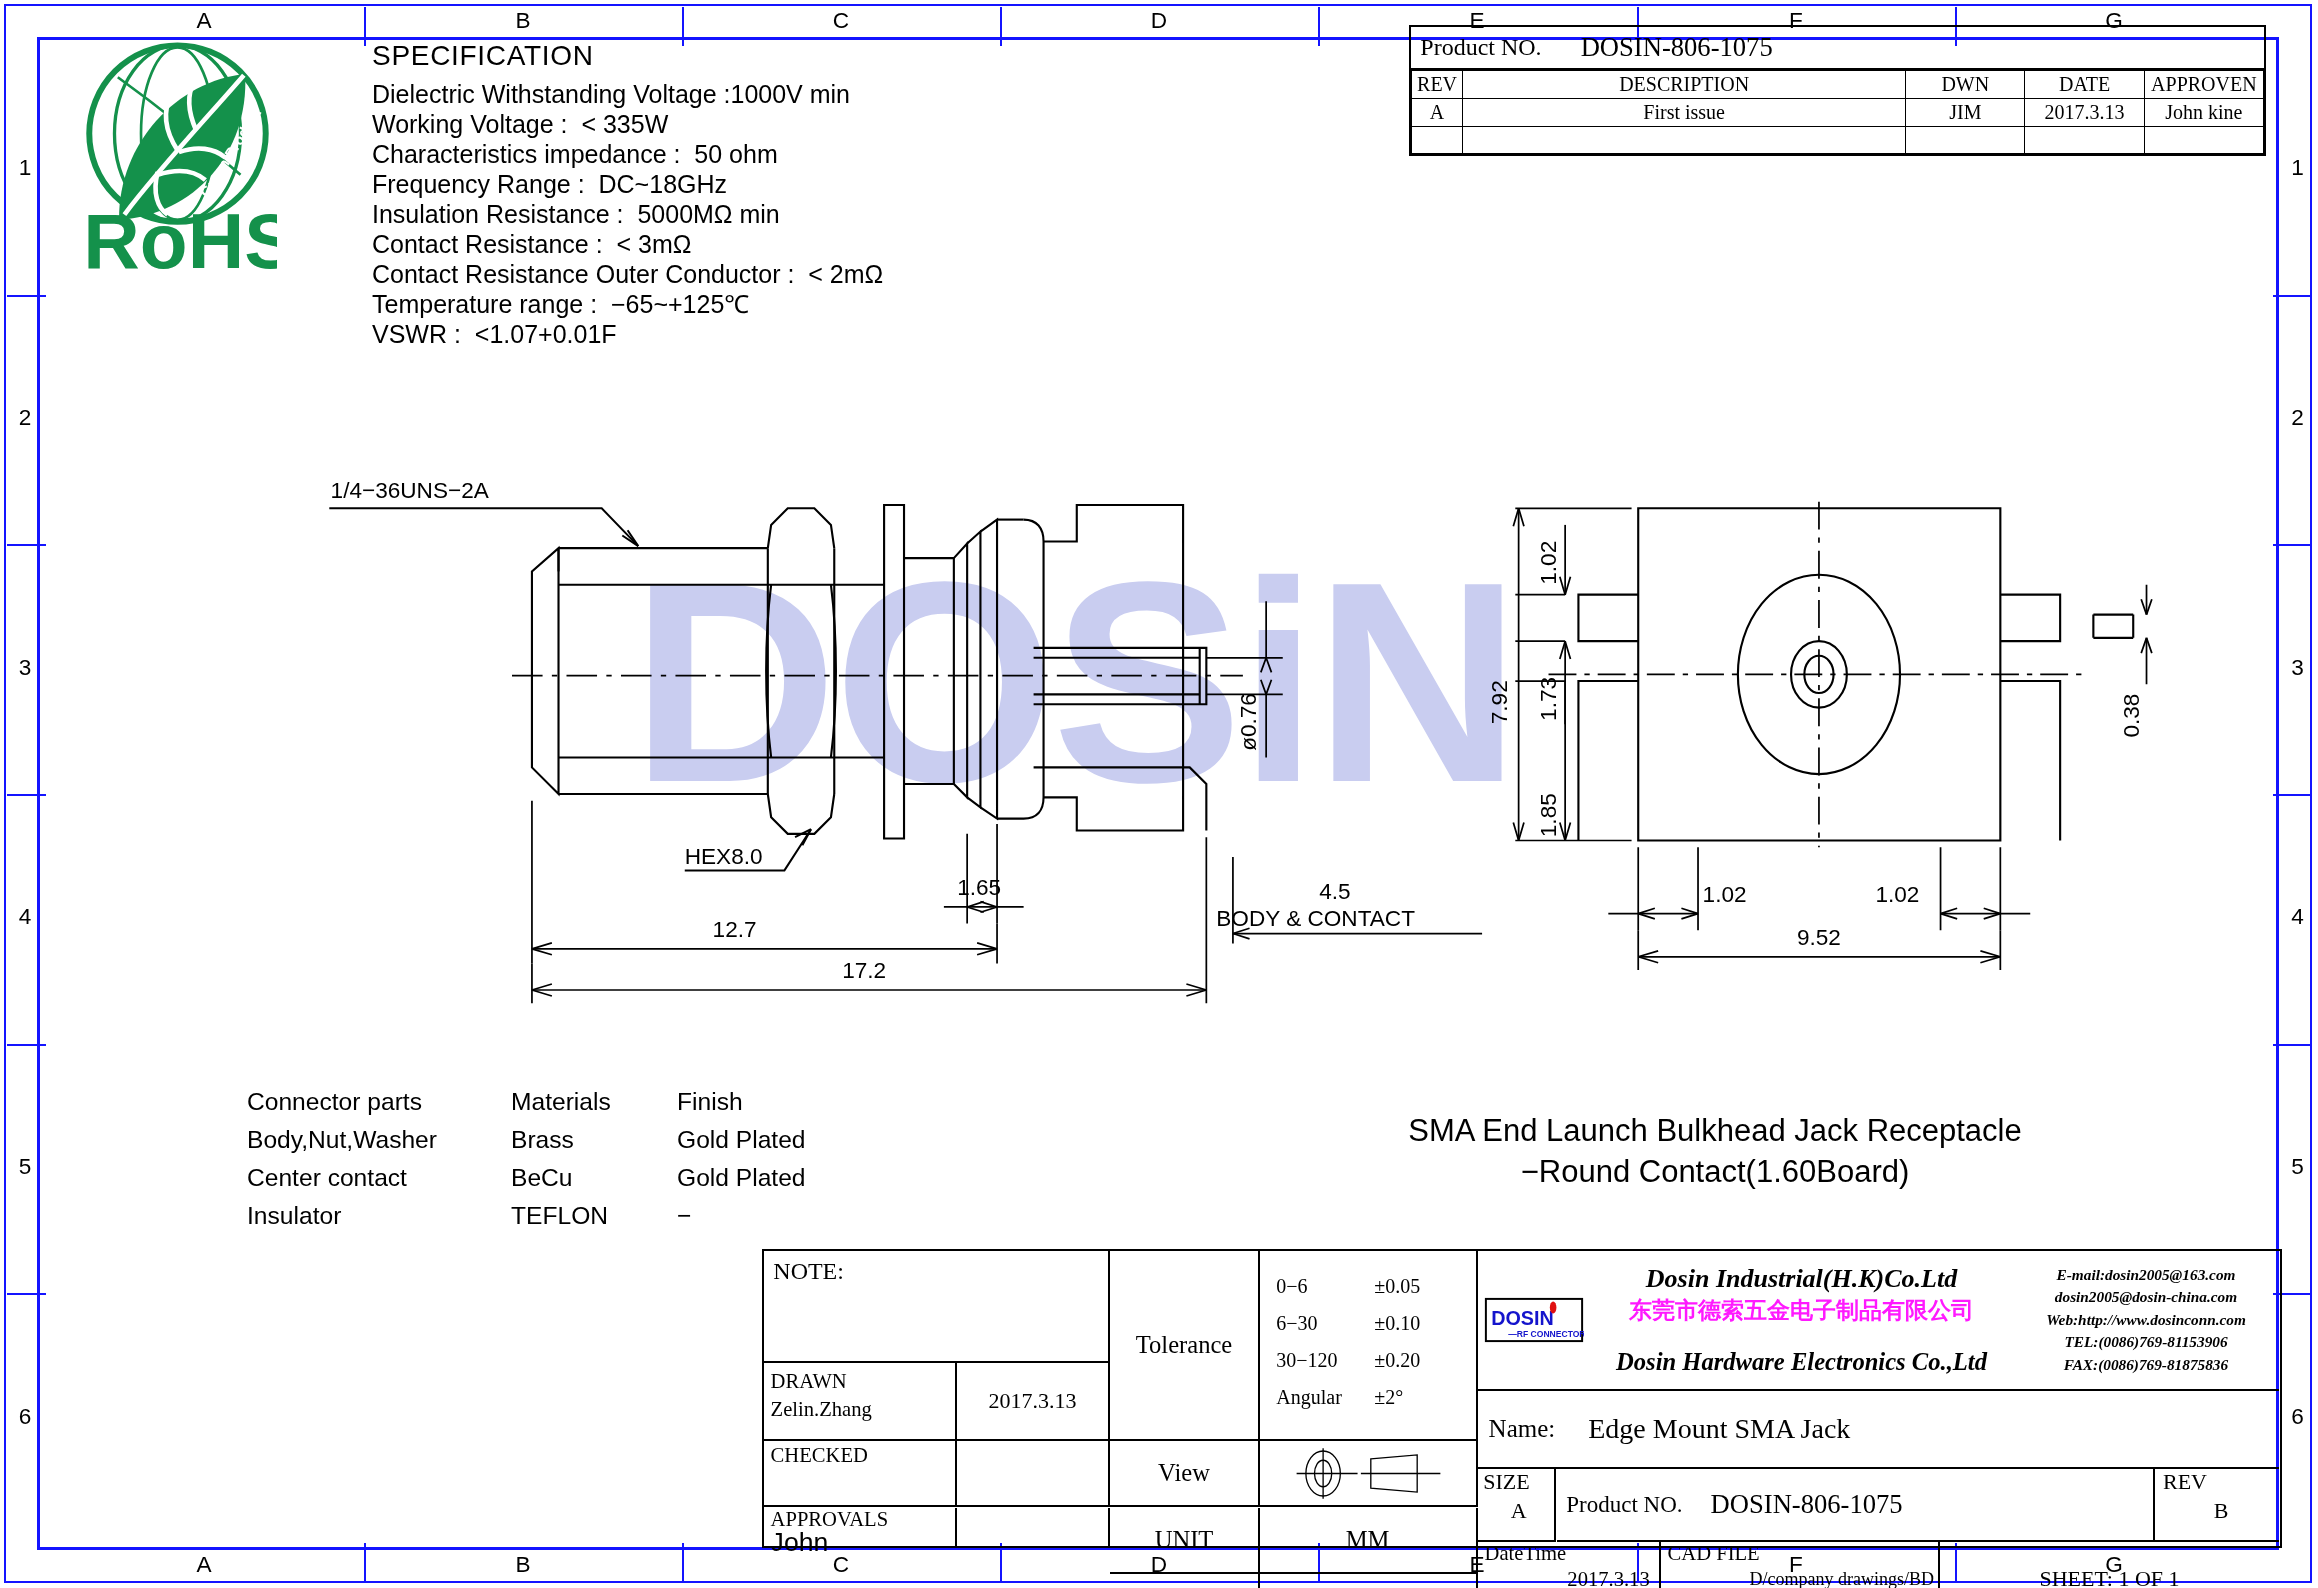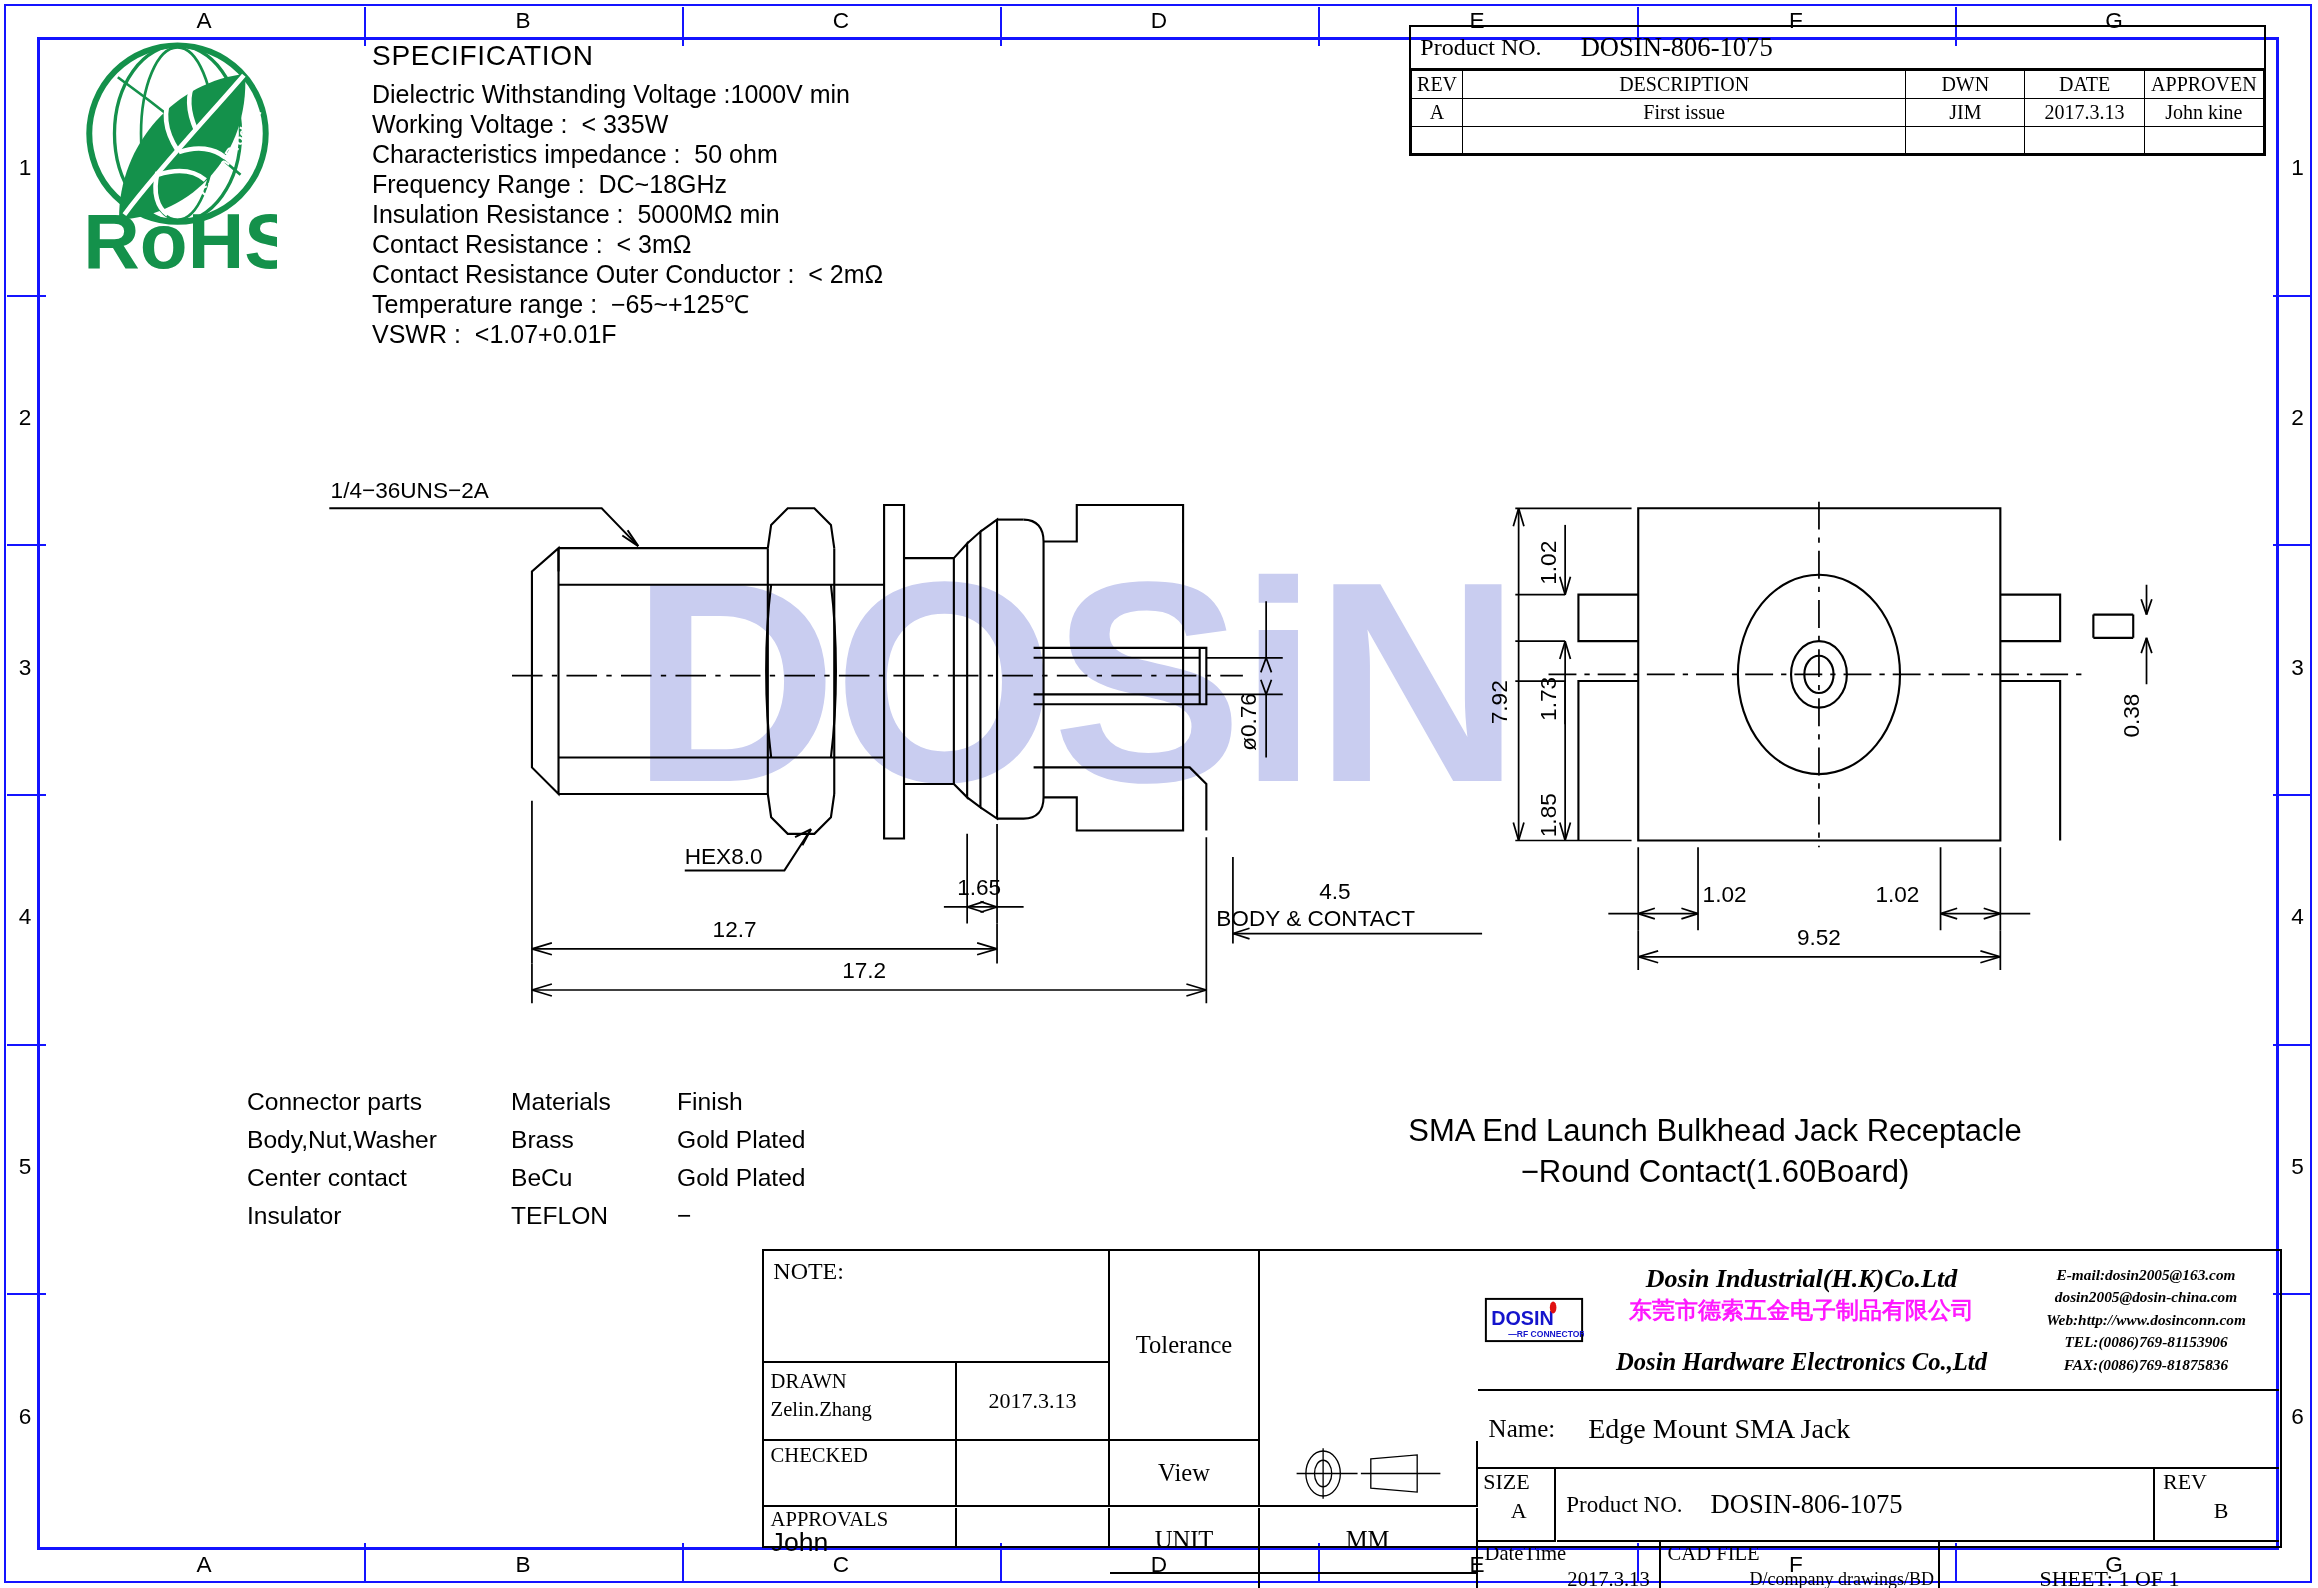--- a/index.html
+++ b/index.html
@@ -384,20 +384,40 @@
   </div>
   <div class="cell bb br" style="left:193px;top:190px;width:153px;height:66px"></div>
 
   <div class="cell br" style="left:0;top:257px;width:193px;height:40px;padding:0 0 0 6.6px;font-size:20.6px">
     <div>APPROVALS</div>
     <div style="font-family:'Liberation Sans',sans-serif;font-size:26.6px;margin-top:-4px">John</div>
   </div>
   <div class="cell br" style="left:193px;top:257px;width:153px;height:40px"></div>
 
   <div class="cell ctr bb br" style="left:346px;top:0;width:150px;height:190px;font-size:24.6px">Tolerance</div>
+  <div class="cell bb br" style="left:495px;top:0;width:219px;height:190px;padding:17.3px 0 0 17.3px">
+    <div id="tol-rows">
+        <div style="display: flex; font-size: 20px; line-height: 37px;">
+          <span style="width: 98px;">0−6</span>
+          <span>±0.05</span>
+        </div>
+        <div style="display: flex; font-size: 20px; line-height: 37px;">
+          <span style="width: 98px;">6−30</span>
+          <span>±0.10</span>
+        </div>
+        <div style="display: flex; font-size: 20px; line-height: 37px;">
+          <span style="width: 98px;">30−120</span>
+          <span>±0.20</span>
+        </div>
+        <div style="display: flex; font-size: 20px; line-height: 37px;">
+          <span style="width: 98px;">Angular</span>
+          <span>±2°</span>
+        </div>
+      </div>
+  </div>
 
   <div class="cell ctr bb br" style="left:346px;top:190px;width:150px;height:66px;font-size:24.6px">View</div>
   <div class="cell ctr bb br" style="left:495px;top:190px;width:219px;height:66px">
     <svg width="153" height="53" viewBox="0 0 230 80">
       <g stroke="#000" fill="none" stroke-width="2">
         <ellipse cx="48" cy="40" rx="26" ry="34"></ellipse>
         <ellipse cx="48" cy="40" rx="13" ry="20"></ellipse>
         <path d="M48 2 L48 78 M8 40 L100 40"></path>
         <path d="M120 18 L190 12 L190 68 L120 62 Z"></path>
         <path d="M105 40 L225 40"></path>

